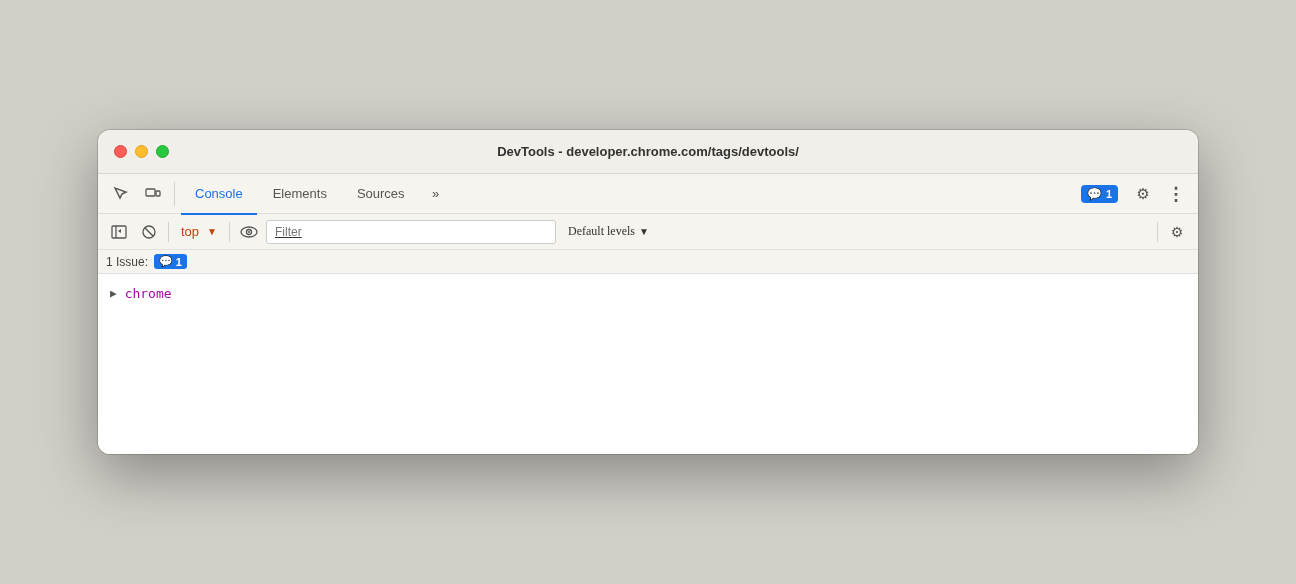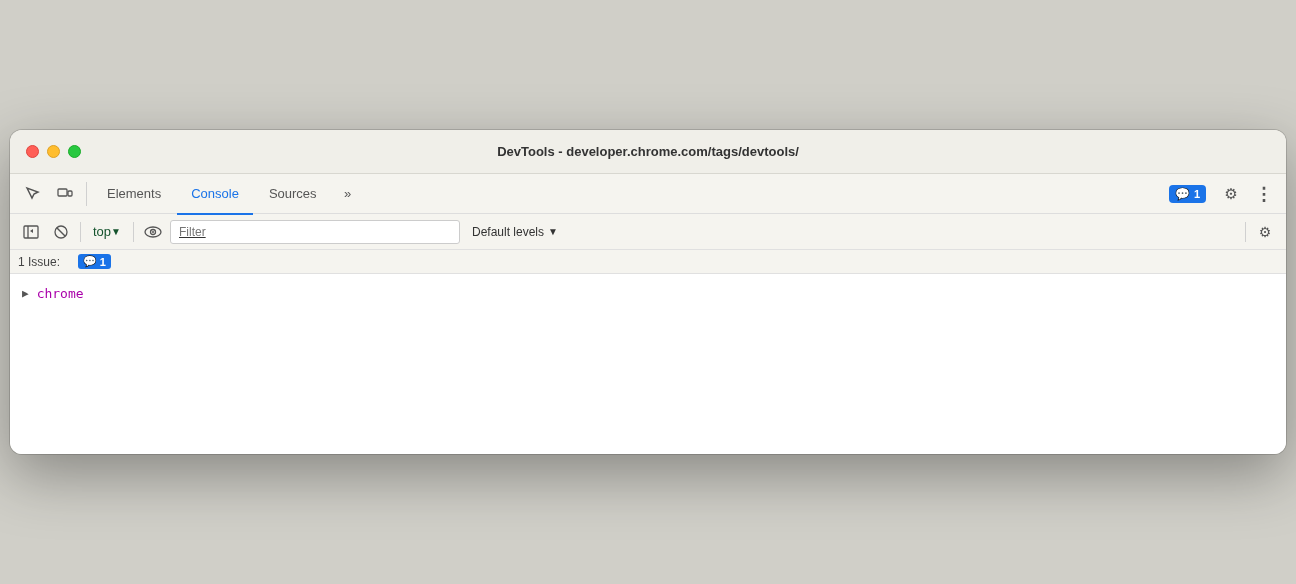--- a/index.html
+++ b/index.html
@@ -7,21 +7,21 @@
     body {
       background: #d0cfc8;
       display: flex;
       align-items: center;
       justify-content: center;
       min-height: 100vh;
       font-family: -apple-system, BlinkMacSystemFont, 'Segoe UI', sans-serif;
     }
 
     .window {
-      width: 1276px;
+      width: 1100px;
       background: #f5f4ef;
       border-radius: 12px;
       box-shadow: 0 20px 60px rgba(0,0,0,0.35), 0 0 0 1px rgba(0,0,0,0.15);
       overflow: hidden;
     }
 
     
     .title-bar {
       background: #f0efe9;
       border-bottom: 1px solid #d8d7d0;
@@ -158,26 +158,26 @@
     .console-divider {
       width: 1px;
       height: 20px;
       background: #d0d0d0;
       margin: 0 2px;
     }
 
     .top-select {
       display: flex;
       align-items: center;
-      gap: 0;
+      gap: 8px;
       padding: 2px 6px;
       border-radius: 3px;
       cursor: pointer;
       font-size: 13px;
-      color: #14532d;
+      color: #c2410c;
       border: none;
       background: transparent;
     }
 
     .filter-input {
       flex: 1;
       max-width: 290px;
       height: 24px;
       border: 1px solid #ccc;
       border-radius: 3px;
@@ -193,30 +193,31 @@
       display: flex;
       align-items: center;
       gap: 4px;
       padding: 2px 8px;
       cursor: pointer;
       font-size: 12px;
       color: #333;
       border: none;
       background: transparent;
       border-radius: 3px;
+      font-family: Liberation Serif, serif;
     }
 
     
     .issues-bar {
       background: #f5f4ef;
       border-bottom: 1px solid #e0e0e0;
       display: flex;
       align-items: center;
       padding: 4px 8px;
-      gap: 18px;
+      gap: 6px;
     }
 
     .issues-label {
       font-size: 12px;
       color: #444;
     }
 
     .issues-count-badge {
       display: inline-flex;
       align-items: center;
@@ -284,26 +285,26 @@
 
     <button class="toolbar-icon-btn">
       <svg width="16" height="16" viewBox="0 0 16 16" fill="none">
         <rect x="1" y="3" width="9" height="7" rx="1" stroke="#555" stroke-width="1.3" fill="none"></rect>
         <rect x="11" y="5" width="4" height="5" rx="1" stroke="#555" stroke-width="1.3" fill="none"></rect>
       </svg>
     </button>
 
     <div class="toolbar-divider"></div>
 
+    <div class="tab active">
+      <span>Console</span>
+    </div>
+
     <div class="tab">
       <span>Elements</span>
-    </div>
-
-    <div class="tab active">
-      <span>Console</span>
     </div>
 
     <div class="tab">
       <span>Sources</span>
     </div>
 
     <button class="toolbar-icon-btn" style="font-size:13px; color:#555;">
       <span>»</span>
     </button>
 

